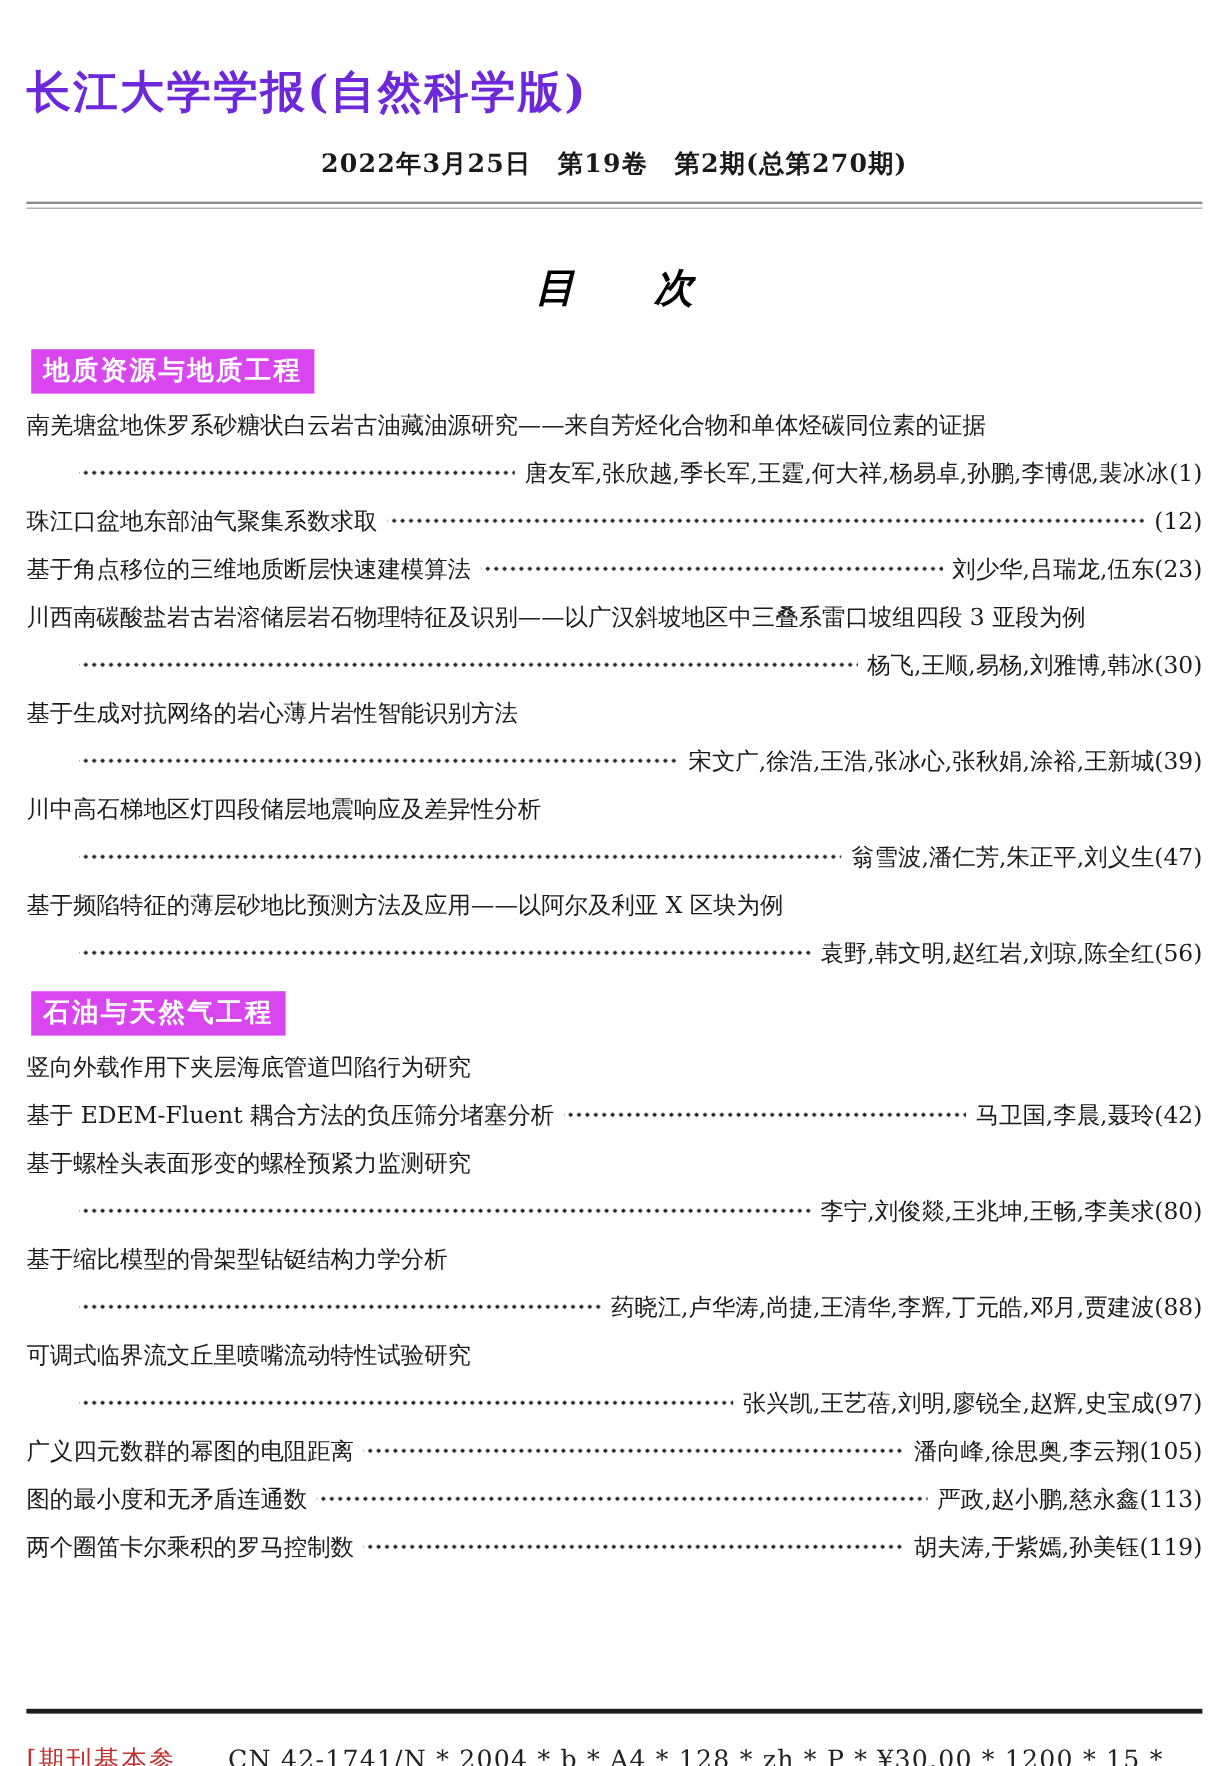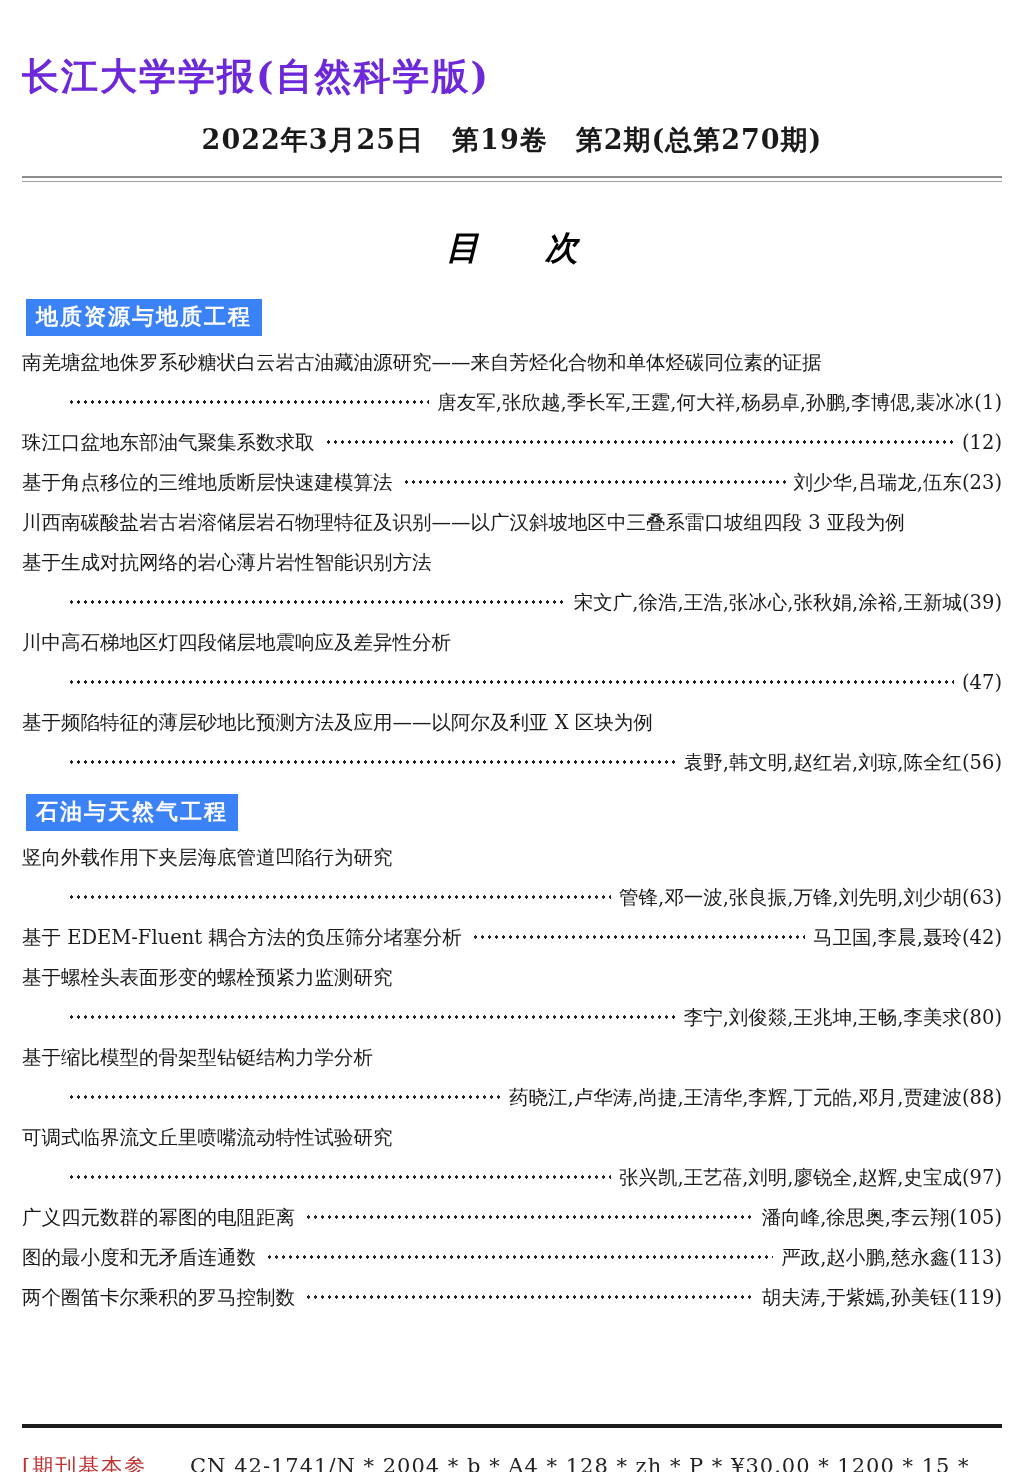--- a/index.html
+++ b/index.html
@@ -6,34 +6,34 @@
   body{
     width:1024px;height:1472px;background:#ffffff;position:relative;overflow:hidden;
     font-family:"DejaVu Serif","Liberation Serif",serif;color:#1a1a1a;
   }
   .page{padding:0 22px;position:relative;height:100%;box-sizing:border-box;}
   .jtitle{
     margin:52px 0 0;text-align:left;font-size:37px;font-weight:700;
     letter-spacing:2px;color:#6d28d9;
   }
   .issue{
-    text-align:center;font-size:27px;font-weight:700;margin-top:20px;letter-spacing:1px;
+    text-align:center;font-size:21px;font-weight:700;margin-top:20px;letter-spacing:1px;
   }
   .double-rule{
     margin-top:18px;height:3px;
     border-top:2px solid #8c8c8c;border-bottom:1px solid #a0a0a0;
   }
   .toc-heading{
     text-align:center;font-size:33px;font-weight:700;margin-top:44px;color:#000;font-style:italic;
   }
   main{margin-top:28px;}
   .badge-wrap{margin:12px 0 6px;}
   .badge-wrap.first{margin-top:2px;}
   .badge{
-    display:inline-block;background:#3b82f6;color:#ffffff;
+    display:inline-block;background:#d946ef;color:#ffffff;
     font-family:"Liberation Sans","DejaVu Sans",sans-serif;
     font-size:22px;font-weight:700;padding:3px 10px 4px;margin-left:4px;letter-spacing:2px;
   }
   .line{display:flex;align-items:center;height:40px;font-size:19.5px;}
   .t{white-space:nowrap;}
   .leader{
     flex:1 1 auto;min-width:18px;height:1em;margin:0 8px;align-self:center;
     background-image:radial-gradient(circle,#222 1.5px,transparent 1.8px);
     background-size:7px 12px;background-repeat:repeat-x;background-position:2px 55%;
   }
@@ -91,39 +91,45 @@
         <span class="leader"></span>
         <span class="a">刘少华,吕瑞龙,伍东</span>
           <span class="p">23</span>
       </div>
     </div>
 
     <div class="entry">
       <div class="line">
           <span class="t">川西南碳酸盐岩古岩溶储层岩石物理特征及识别——以广汉斜坡地区中三叠系雷口坡组四段 3 亚段为例</span>
         </div>
+      <div class="line cont">
+        <span class="leader"></span>
+        <span class="a">杨飞,王顺,易杨,刘雅博,韩冰</span>
+          <span class="p">30</span>
+      </div>
     </div>
 
     <div class="entry">
       <div class="line">
           <span class="t">基于生成对抗网络的岩心薄片岩性智能识别方法</span>
         </div>
       <div class="line cont">
         <span class="leader"></span>
         <span class="a">宋文广,徐浩,王浩,张冰心,张秋娟,涂裕,王新城</span>
           <span class="p">39</span>
       </div>
     </div>
 
     <div class="entry">
       <div class="line">
           <span class="t">川中高石梯地区灯四段储层地震响应及差异性分析</span>
         </div>
       <div class="line cont">
         <span class="leader"></span>
+        <span class="a">翁雪波,潘仁芳,朱正平,刘义生</span>
           <span class="p">47</span>
       </div>
     </div>
 
     <div class="entry">
       <div class="line">
           <span class="t">基于频陷特征的薄层砂地比预测方法及应用——以阿尔及利亚 X 区块为例</span>
         </div>
       <div class="line cont">
         <span class="leader"></span>
@@ -133,25 +139,20 @@
     </div>
 
     <div class="badge-wrap">
       <span class="badge">石油与天然气工程</span>
     </div>
 
     <div class="entry">
       <div class="line">
           <span class="t">竖向外载作用下夹层海底管道凹陷行为研究</span>
         </div>
-      <div class="line cont">
-        <span class="leader"></span>
-        <span class="a">管锋,邓一波,张良振,万锋,刘先明,刘少胡</span>
-          <span class="p">63</span>
-      </div>
     </div>
 
     <div class="entry">
       <div class="line">
         <span class="t">基于 EDEM-Fluent 耦合方法的负压筛分堵塞分析</span>
         <span class="leader"></span>
         <span class="a">马卫国,李晨,聂玲</span>
           <span class="p">42</span>
       </div>
     </div>

